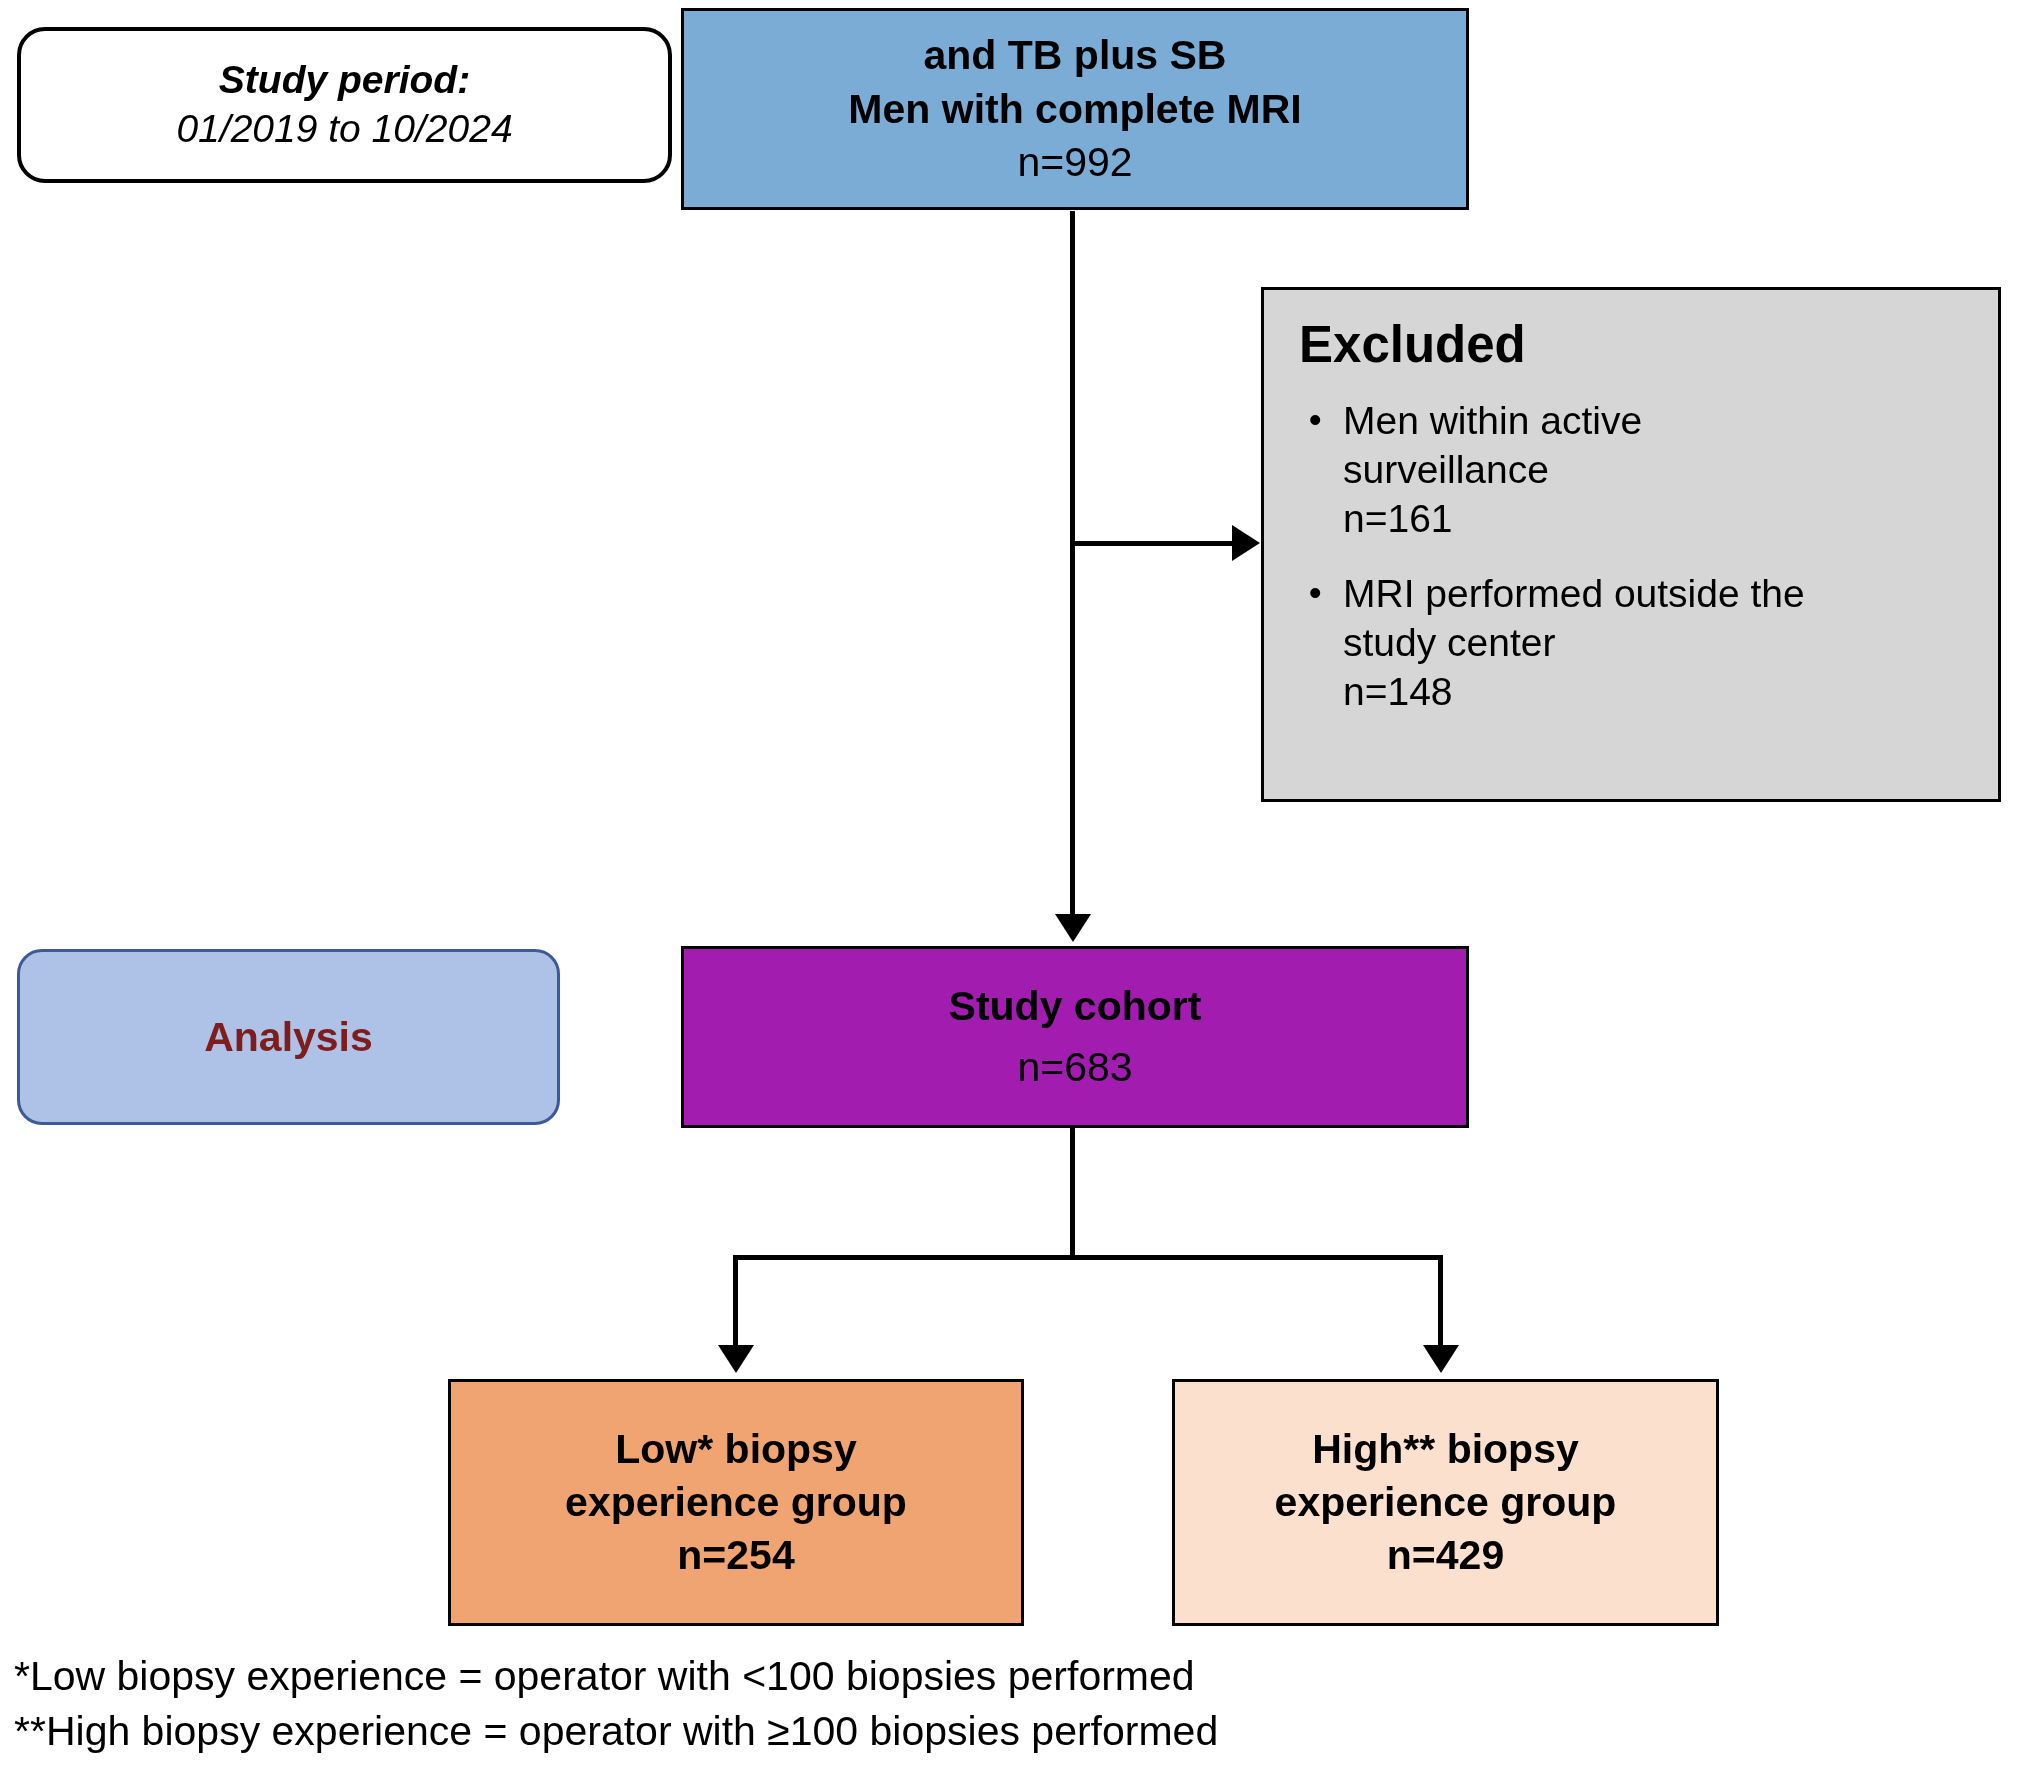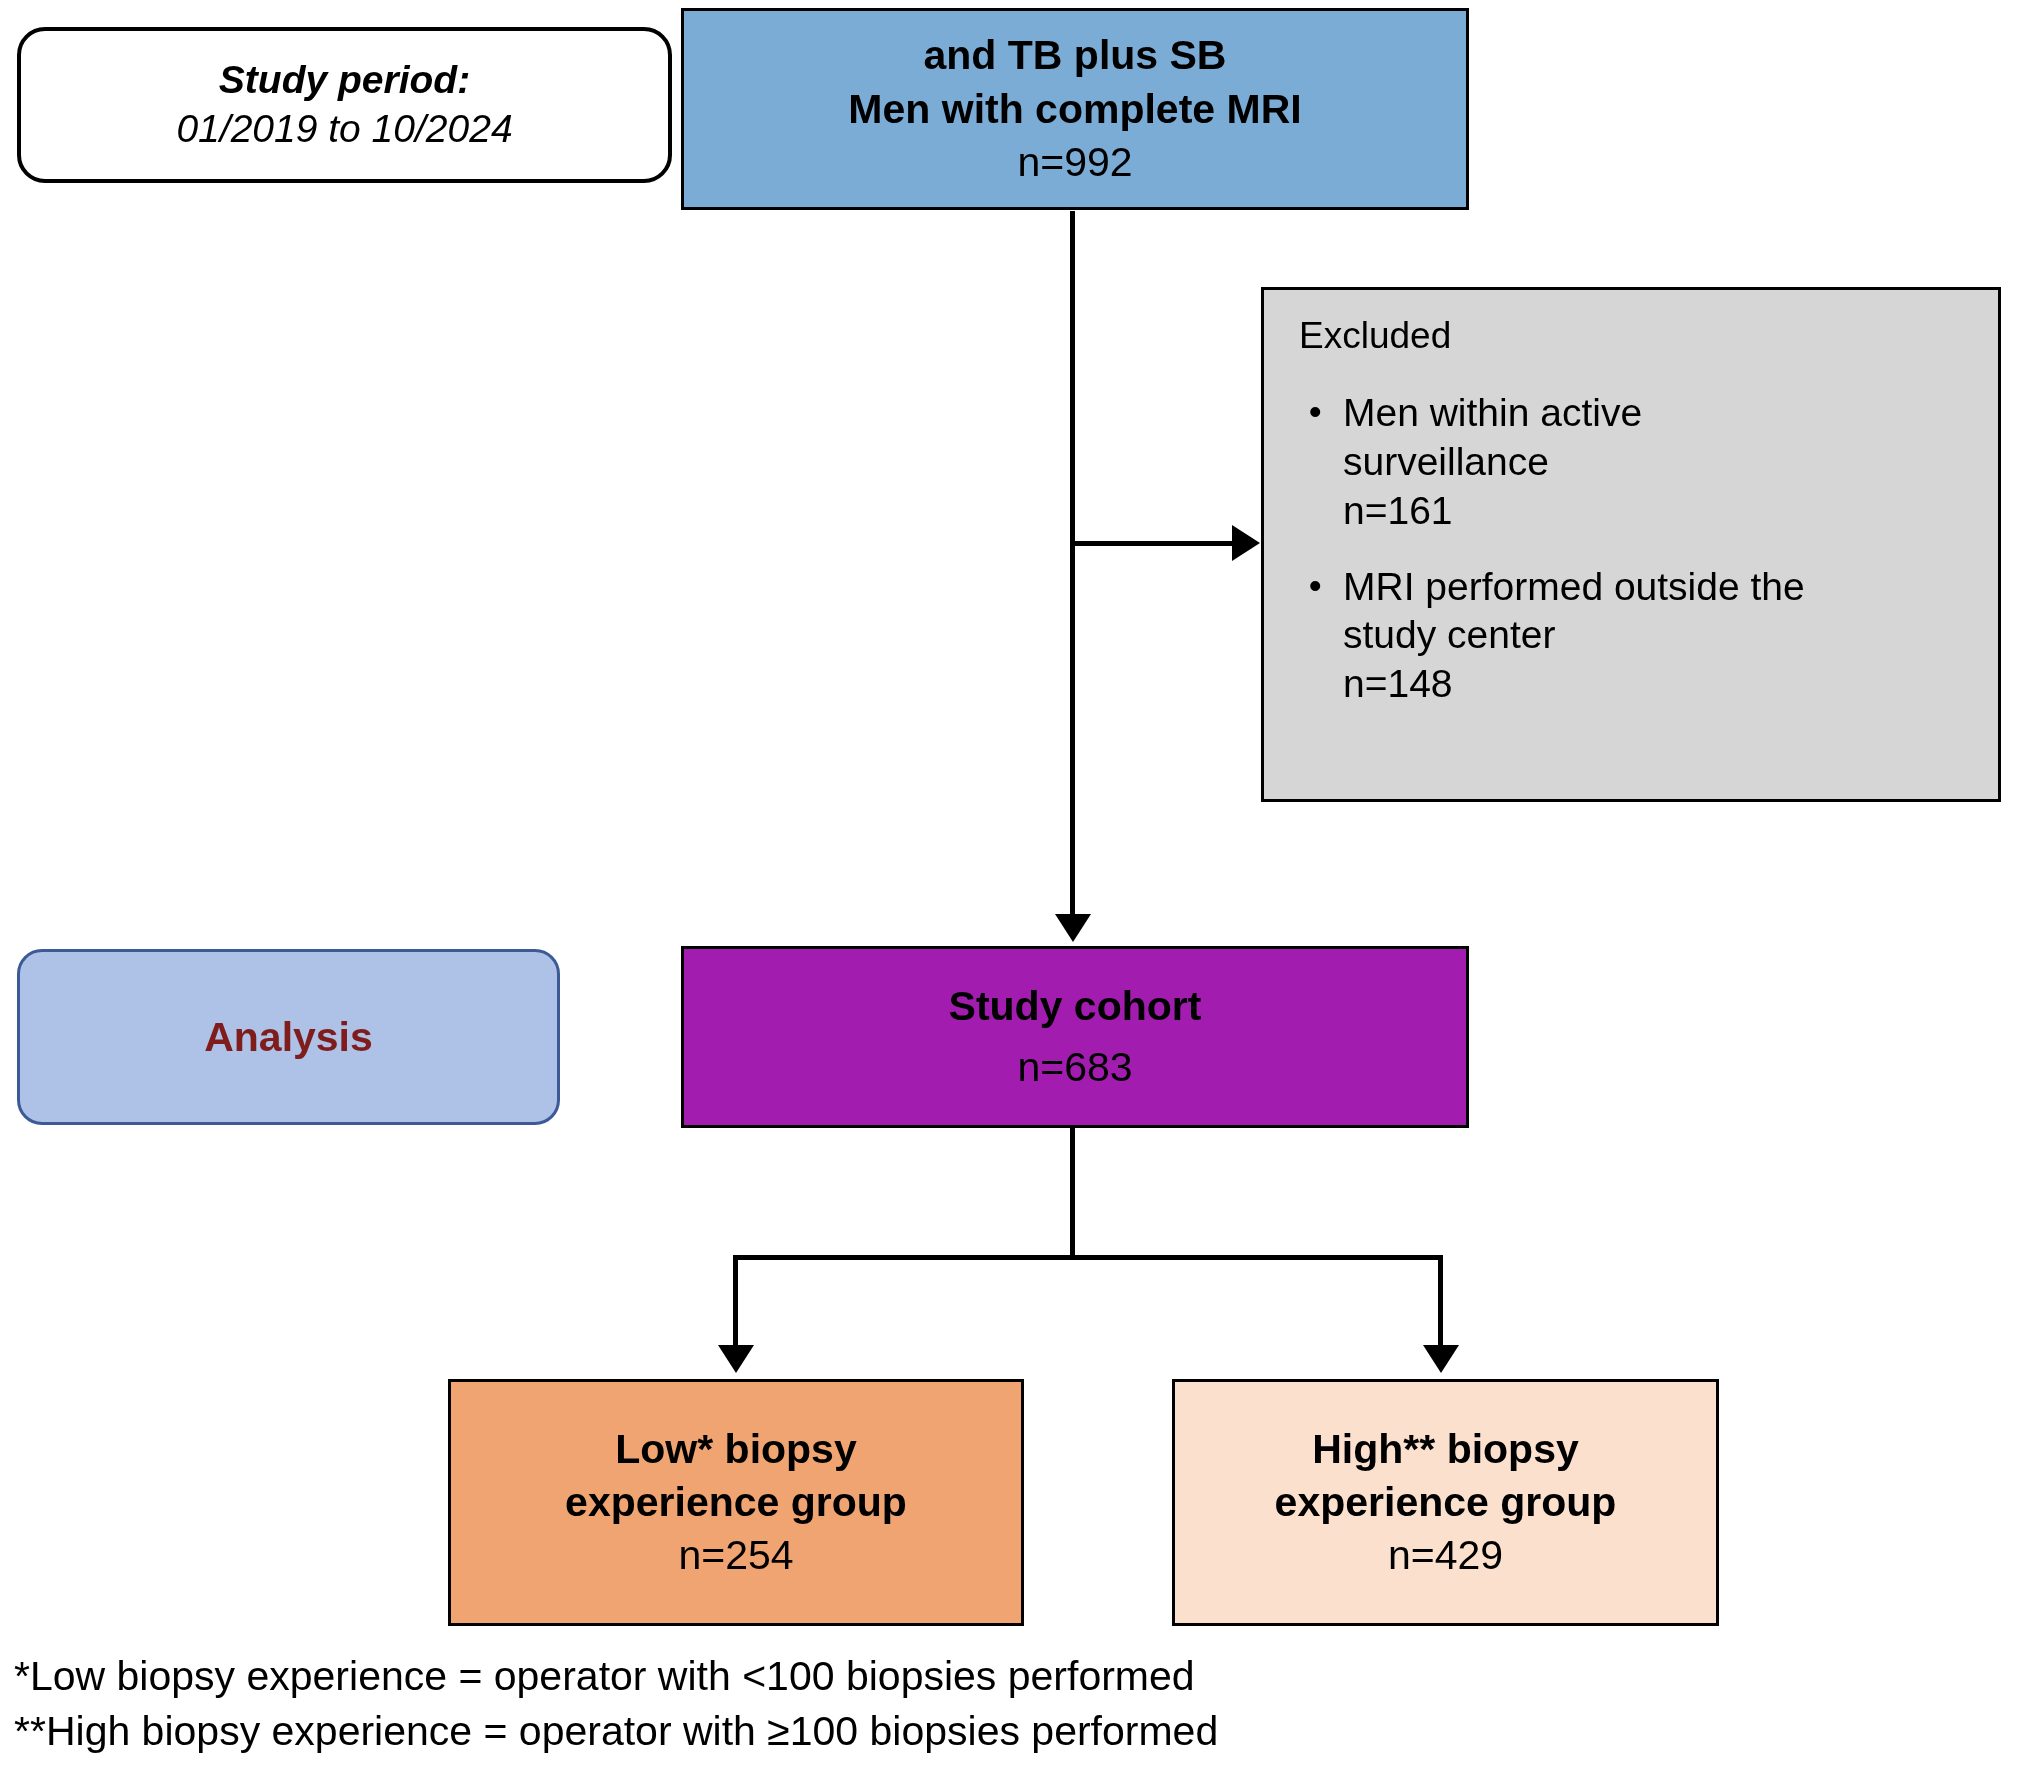--- a/index.html
+++ b/index.html
@@ -75,24 +75,24 @@
     top: 287px;
     width: 740px;
     height: 515px;
     background: #d6d6d6;
     align-items: flex-start;
     justify-content: flex-start;
     padding: 24px 18.3px 0 35px;
     text-align: left;
   }
   #excluded-box .excluded-title {
-    font-weight: normal;
-    font-size: 37px;
+    font-weight: bold;
+    font-size: 51px;
     line-height: 1.2;
-    margin-bottom: 31px;
+    margin-bottom: 22px;
   }
   .bullet-row {
     display: flex;
     align-items: flex-start;
     margin-bottom: 27px;
   }
   .bullet-dot {
     font-size: 37px;
     line-height: 1.25;
     width: 44px;
@@ -155,20 +155,21 @@
     background: #fbe0cd;
   }
   .group-line {
     font-weight: bold;
     font-size: 41px;
     line-height: 1.3;
   }
   .group-count {
     font-size: 41px;
     line-height: 1.3;
+    font-weight: bold;
   }
 
   
   .line-v, .line-h {
     position: absolute;
     background: #000000;
   }
   .line-v { width: 4.9px; }
   .line-h { height: 4.9px; }
 

